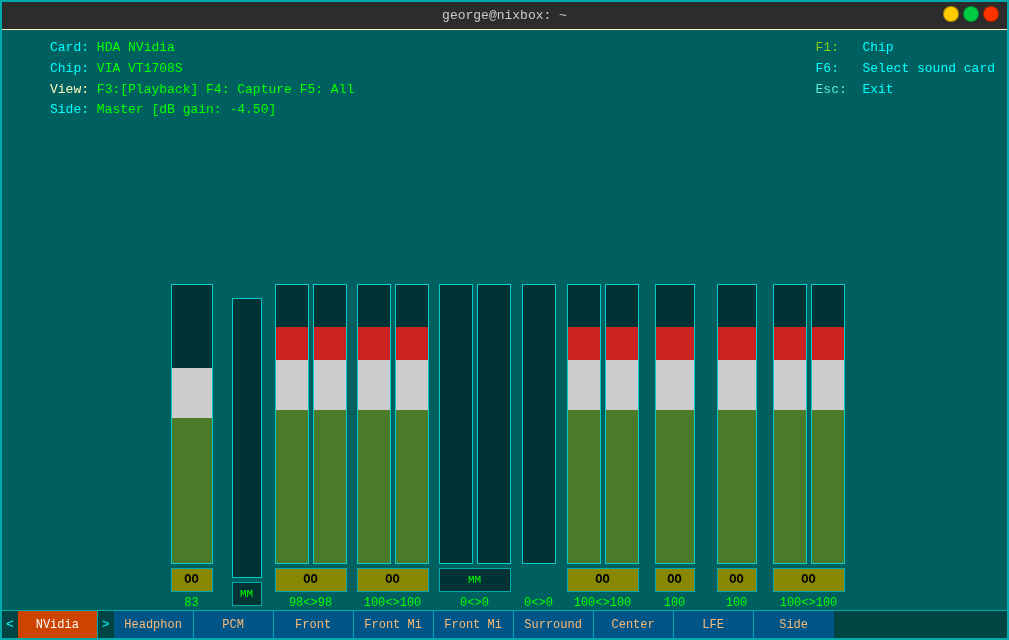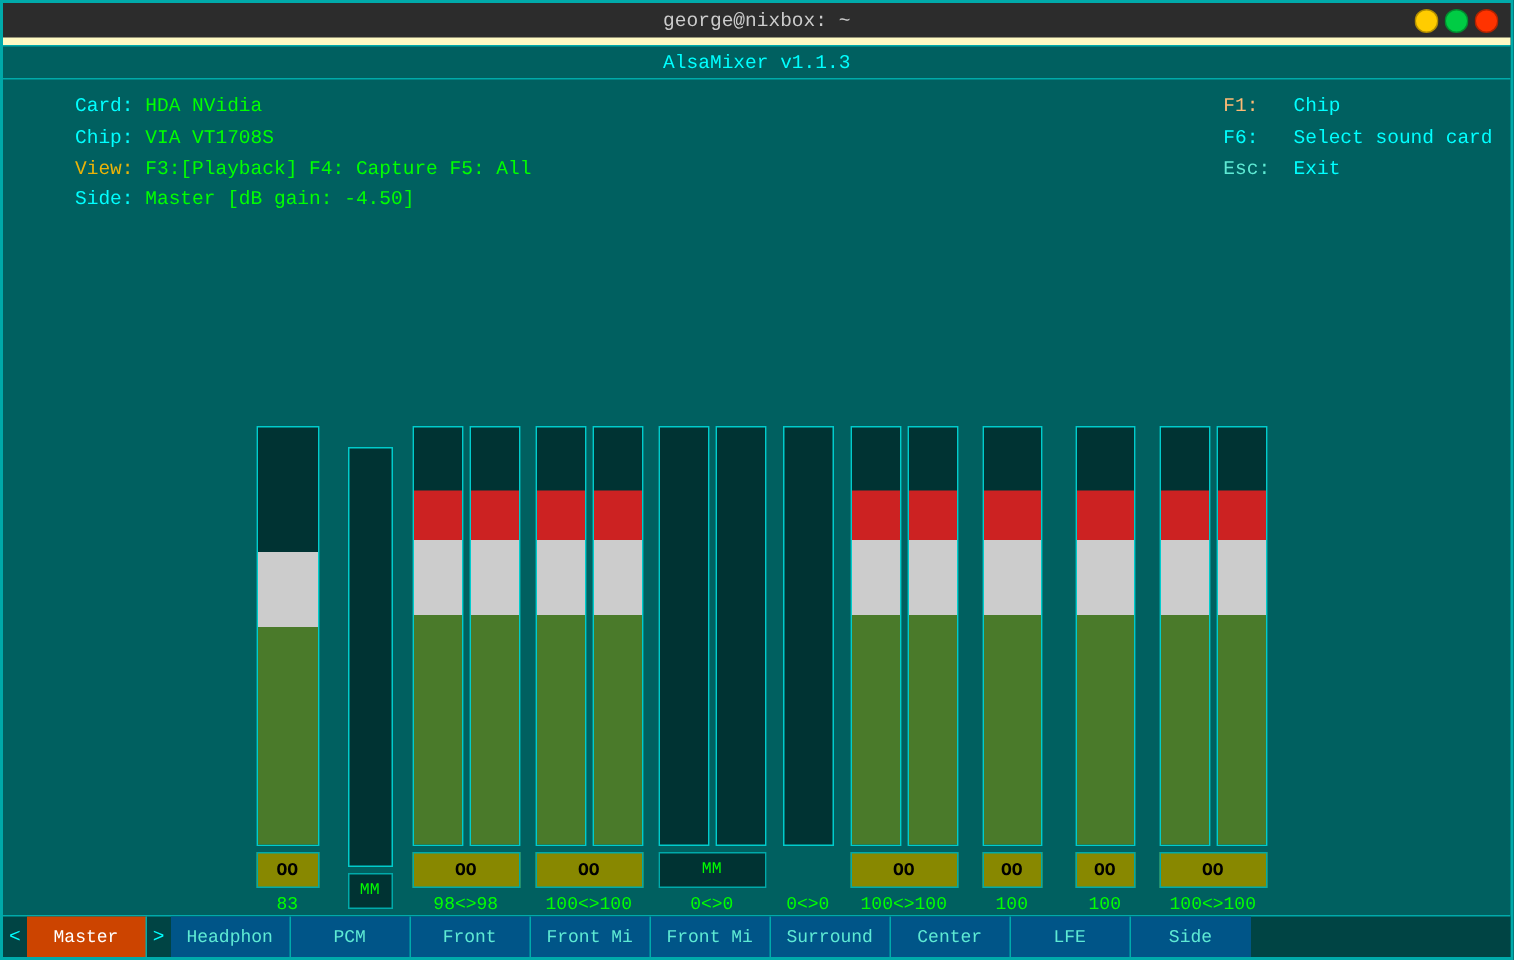--- a/index.html
+++ b/index.html
@@ -125,79 +125,76 @@
       border-top: 1px solid #00aaaa;
       display: flex;
       align-items: stretch;
     }
     .channel-label {
       display: flex;
       align-items: center;
       justify-content: center;
       min-width: 80px;
       font-size: 12px;
-      color: #5eead4;
+      color: #fdba74;
       background: #005588;
       border-right: 1px solid #00aaaa;
       padding: 0 6px;
       white-space: nowrap;
       overflow: hidden;
     }
     .channel-label.active {
       background: #cc4400;
       color: #ffffff;
     }
     .window-os-title {
       background: #2c2c2c;
       height: 28px;
       display: flex;
       align-items: center;
       justify-content: center;
       color: #cccccc;
       font-size: 13px;
-      border-bottom: 5px solid #fef9c3;
+      border-bottom: 1px solid #fef9c3;
       position: relative;
     }
   </style>
 </head>
 <body>
 
 <div class="window">
 
   <div class="window-os-title">
     <span>george@nixbox: ~</span>
     <div class="window-controls">
       <div class="win-btn win-btn-min"></div>
       <div class="win-btn win-btn-max"></div>
       <div class="win-btn win-btn-close"></div>
     </div>
   </div>
 
-  <div class="app-title-bar">
-    <span>AlsaMixer v1.1.3</span>
-  </div>
 
   <div class="info-section">
     <div class="info-left">
       <div>
         <span style="color:#00ffff">Card:</span>&nbsp;<span>HDA NVidia</span>
       </div>
       <div>
         <span style="color:#00ffff">Chip:</span>&nbsp;<span>VIA VT1708S</span>
       </div>
       <div>
-        <span style="color:#eab308">View:</span>&nbsp;<span>F3:[Playback] F4: Capture  F5: All</span>
+        <span style="color:#fef9c3">View:</span>&nbsp;<span>F3:[Playback] F4: Capture  F5: All</span>
       </div>
       <div>
         <span style="color:#00ffff">Side:</span>&nbsp;<span>Master [dB gain: -4.50]</span>
       </div>
     </div>
     <div class="info-right">
       <div>
-        <span style="color:#fdba74">F1:</span>&nbsp;&nbsp;&nbsp;<span>Chip</span>
+        <span style="color:#84cc16">F1:</span>&nbsp;&nbsp;&nbsp;<span>Chip</span>
       </div>
       <div>
         <span style="color:#00ffff">F6:</span>&nbsp;&nbsp;&nbsp;<span>Select sound card</span>
       </div>
       <div>
         <span style="color:#5eead4">Esc:</span>&nbsp;&nbsp;<span>Exit</span>
       </div>
     </div>
   </div>
 
@@ -323,21 +320,21 @@
           </div>
         </div>
         <div class="mute-box" style="width:72px;background:#888800;color:#000;">OO</div>
         <div class="channel-value">100&lt;&gt;100</div>
       </div>
 
     </div>
 
     <div class="bottom-bar">
       <div style="display:flex;align-items:center;padding:0 4px;color:#00ffff;font-size:13px;">&lt;</div>
-      <div class="channel-label active" style="background:#cc4400;">Master</div>
+      <div class="channel-label active" style="background:#cc4400;">NVidia</div>
       <div style="display:flex;align-items:center;padding:0 4px;color:#00ffff;font-size:13px;">&gt;</div>
       <div class="channel-label">Headphon</div>
       <div class="channel-label">PCM</div>
       <div class="channel-label">Front</div>
       <div class="channel-label">Front Mi</div>
       <div class="channel-label">Front Mi</div>
       <div class="channel-label">Surround</div>
       <div class="channel-label">Center</div>
       <div class="channel-label">LFE</div>
       <div class="channel-label" style="border-right:none;">Side</div>

